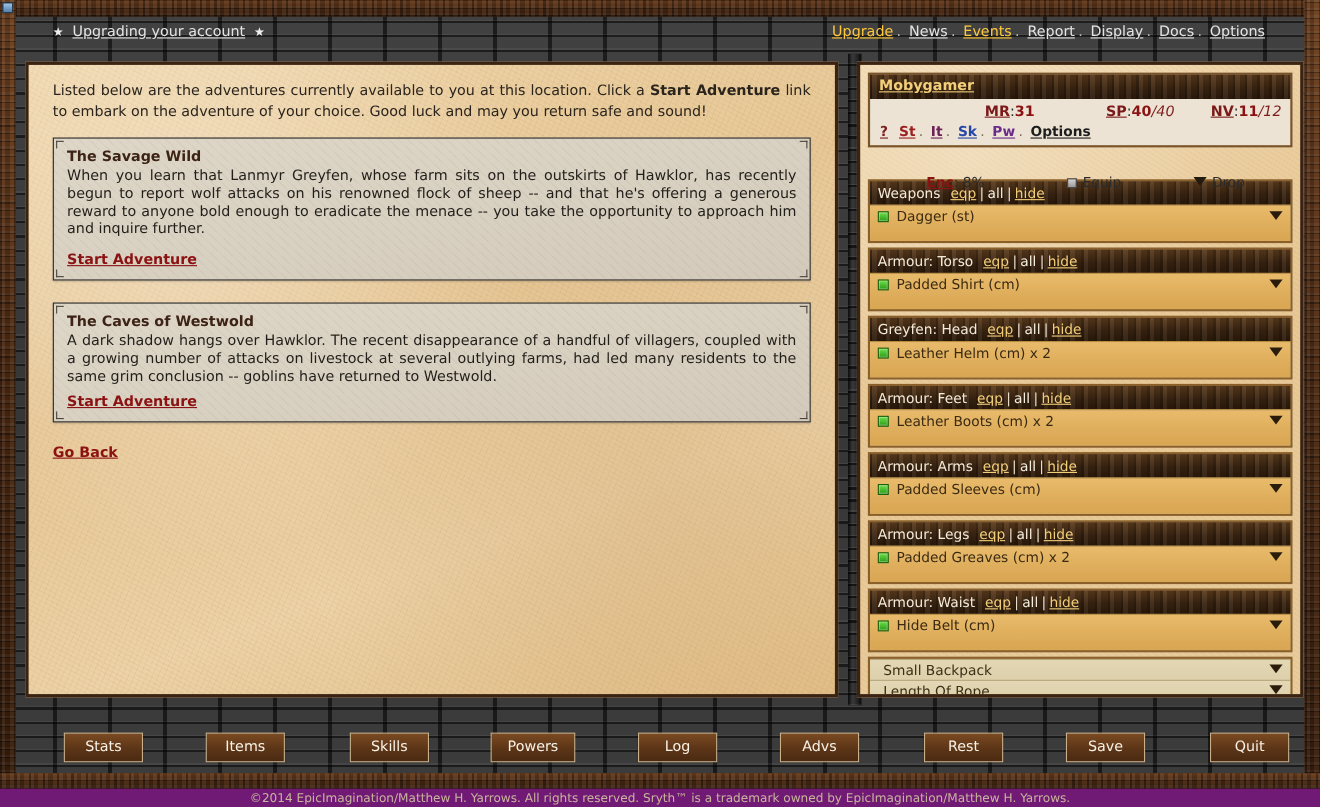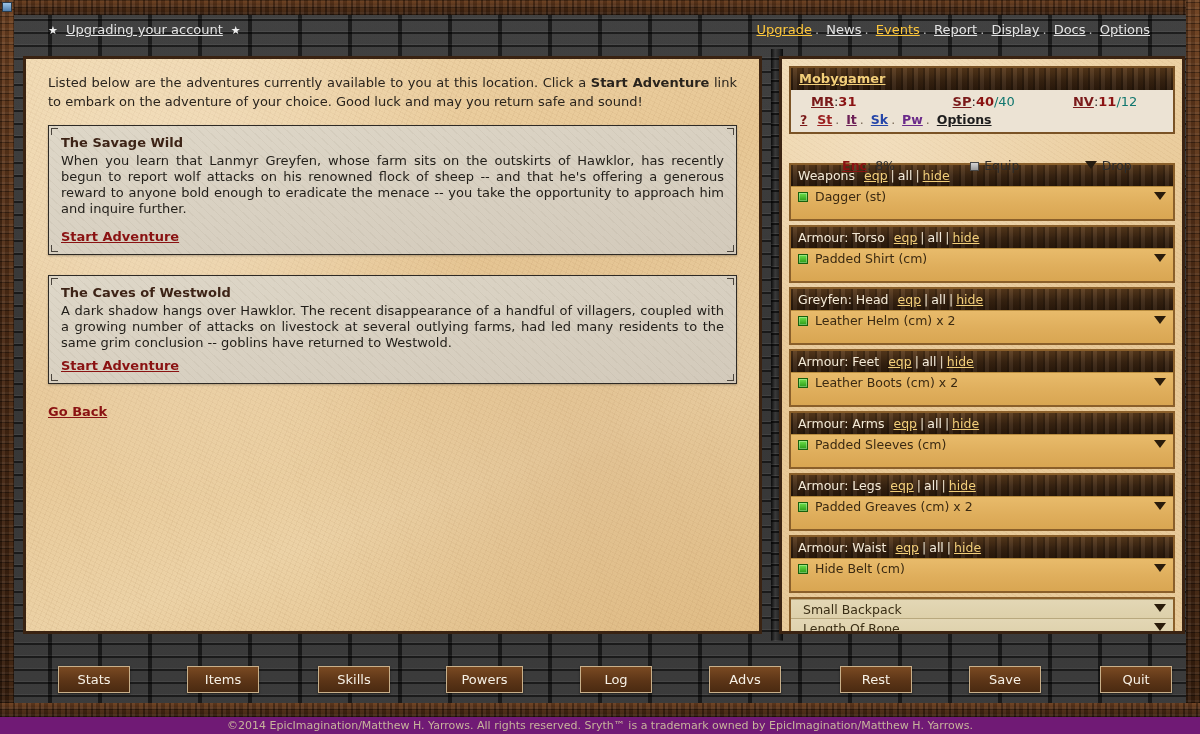--- a/index.html
+++ b/index.html
@@ -171,29 +171,29 @@
         rgba(0,0,0,0.3) 0px, rgba(0,0,0,0.3) 2px,
         rgba(255,255,255,0.05) 2px, rgba(255,255,255,0.05) 6px,
         rgba(0,0,0,0.12) 6px, rgba(0,0,0,0.12) 11px),
       linear-gradient(180deg,#5a3a1b 0%,#3a2411 60%,#2d1b0c 100%);
     padding:3px 8px; height:22px;
   }
   #char-name-bar a {
     color:#f3cf7a; font-weight:bold; text-decoration:underline; font-size:13px;
   }
   #char-stats {
-    display:flex; padding:4px 8px 1px 20px; font-size:13px; color:#2b2b2b;
+    display:flex; padding:4px 8px 1px 0; font-size:13px; color:#2b2b2b;text-align:right;
   }
   #char-stats .stat { white-space:nowrap; }
   #char-stats .stat:nth-child(1) { width:40%; }
   #char-stats .stat:nth-child(2) { width:34%; }
   #char-stats .stat:nth-child(3) { width:26%; }
   .stat-k { color:#7a1a1a; font-weight:bold; text-decoration:underline; }
   .stat-v { color:#8a1212; font-weight:bold; }
-  .stat-max { color:#0f766e; }
+  .stat-max { color:#7f1d1d;font-style:italic; }
 
   #char-links { padding:2px 8px 5px 8px; font-size:12.5px; white-space:nowrap; }
   #char-links a { text-decoration:underline; margin:0 1px; font-weight:bold; }
   #char-links .dot { color:#7a6a58; margin:0 2px; font-weight:normal; }
   .lk-q { color:#7a1a1a; }
   .lk-st { color:#9b2020; }
   .lk-it { color:#6d2157; }
   .lk-sk { color:#2646a8; }
   .lk-pw { color:#6b2b8a; }
   .lk-opt { color:#1d1d1d; }

